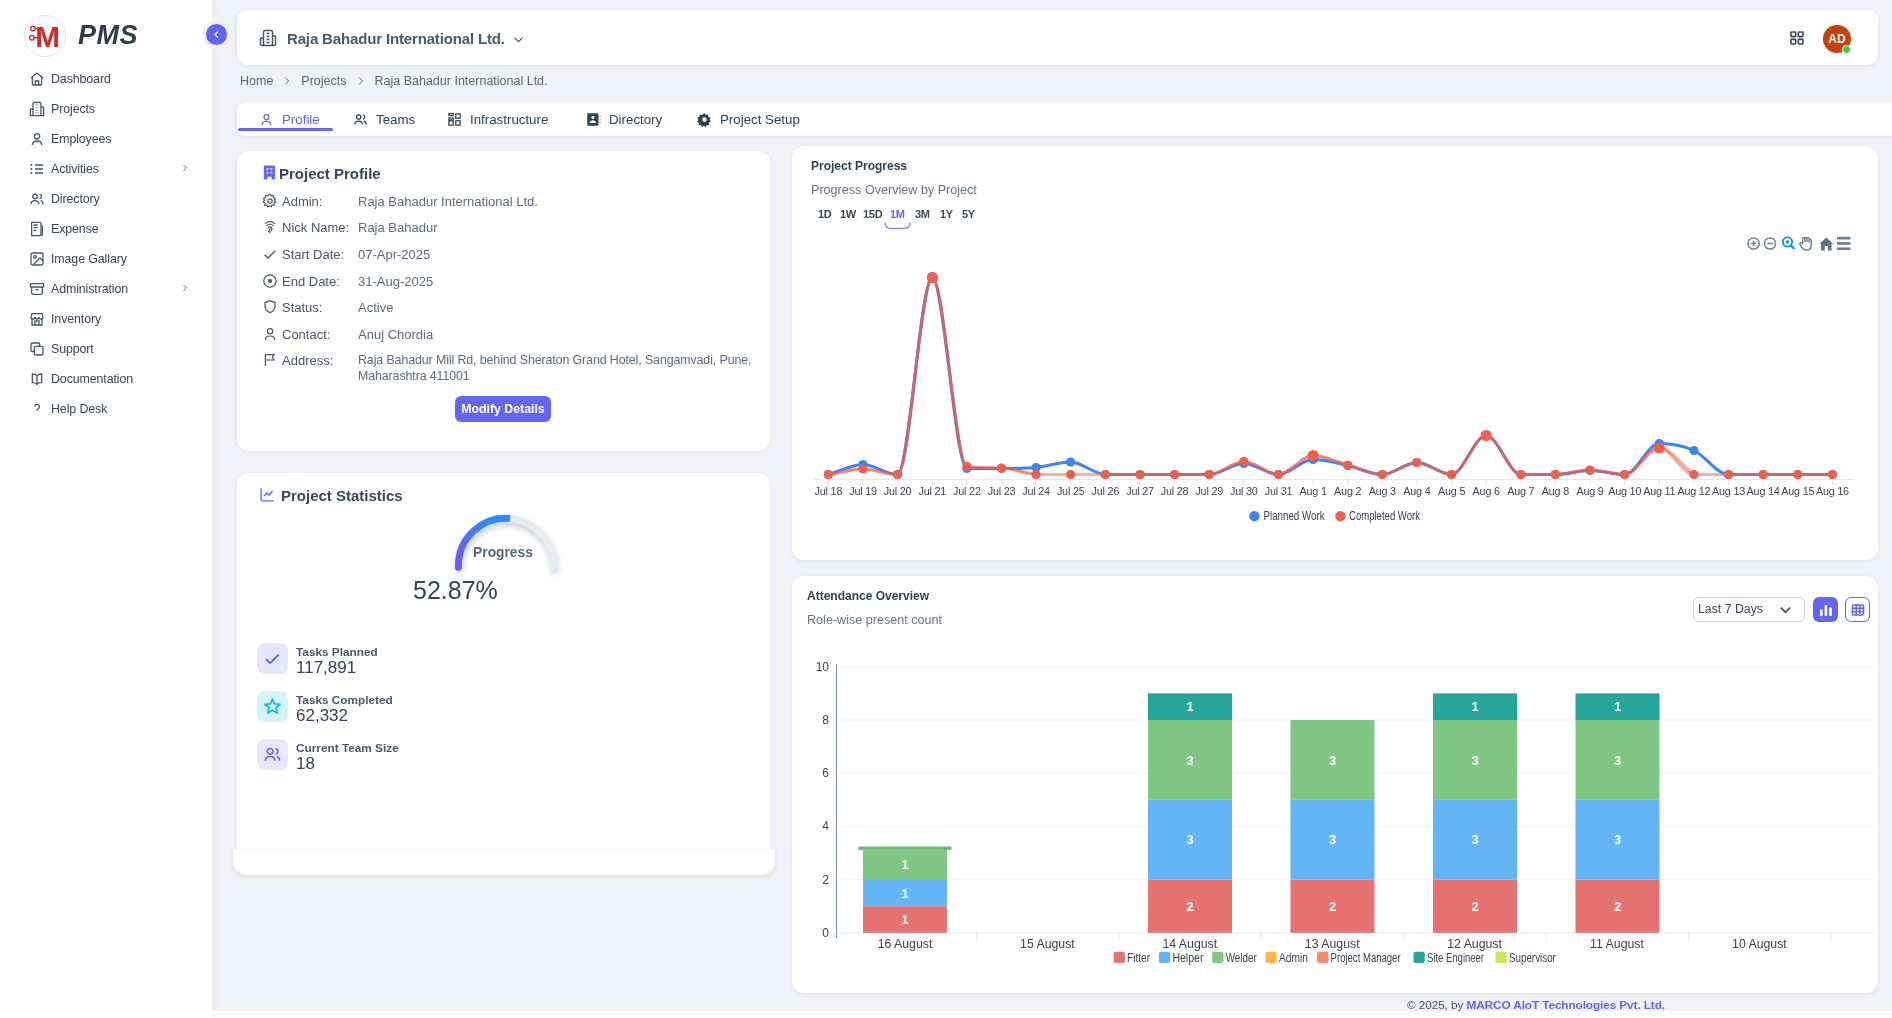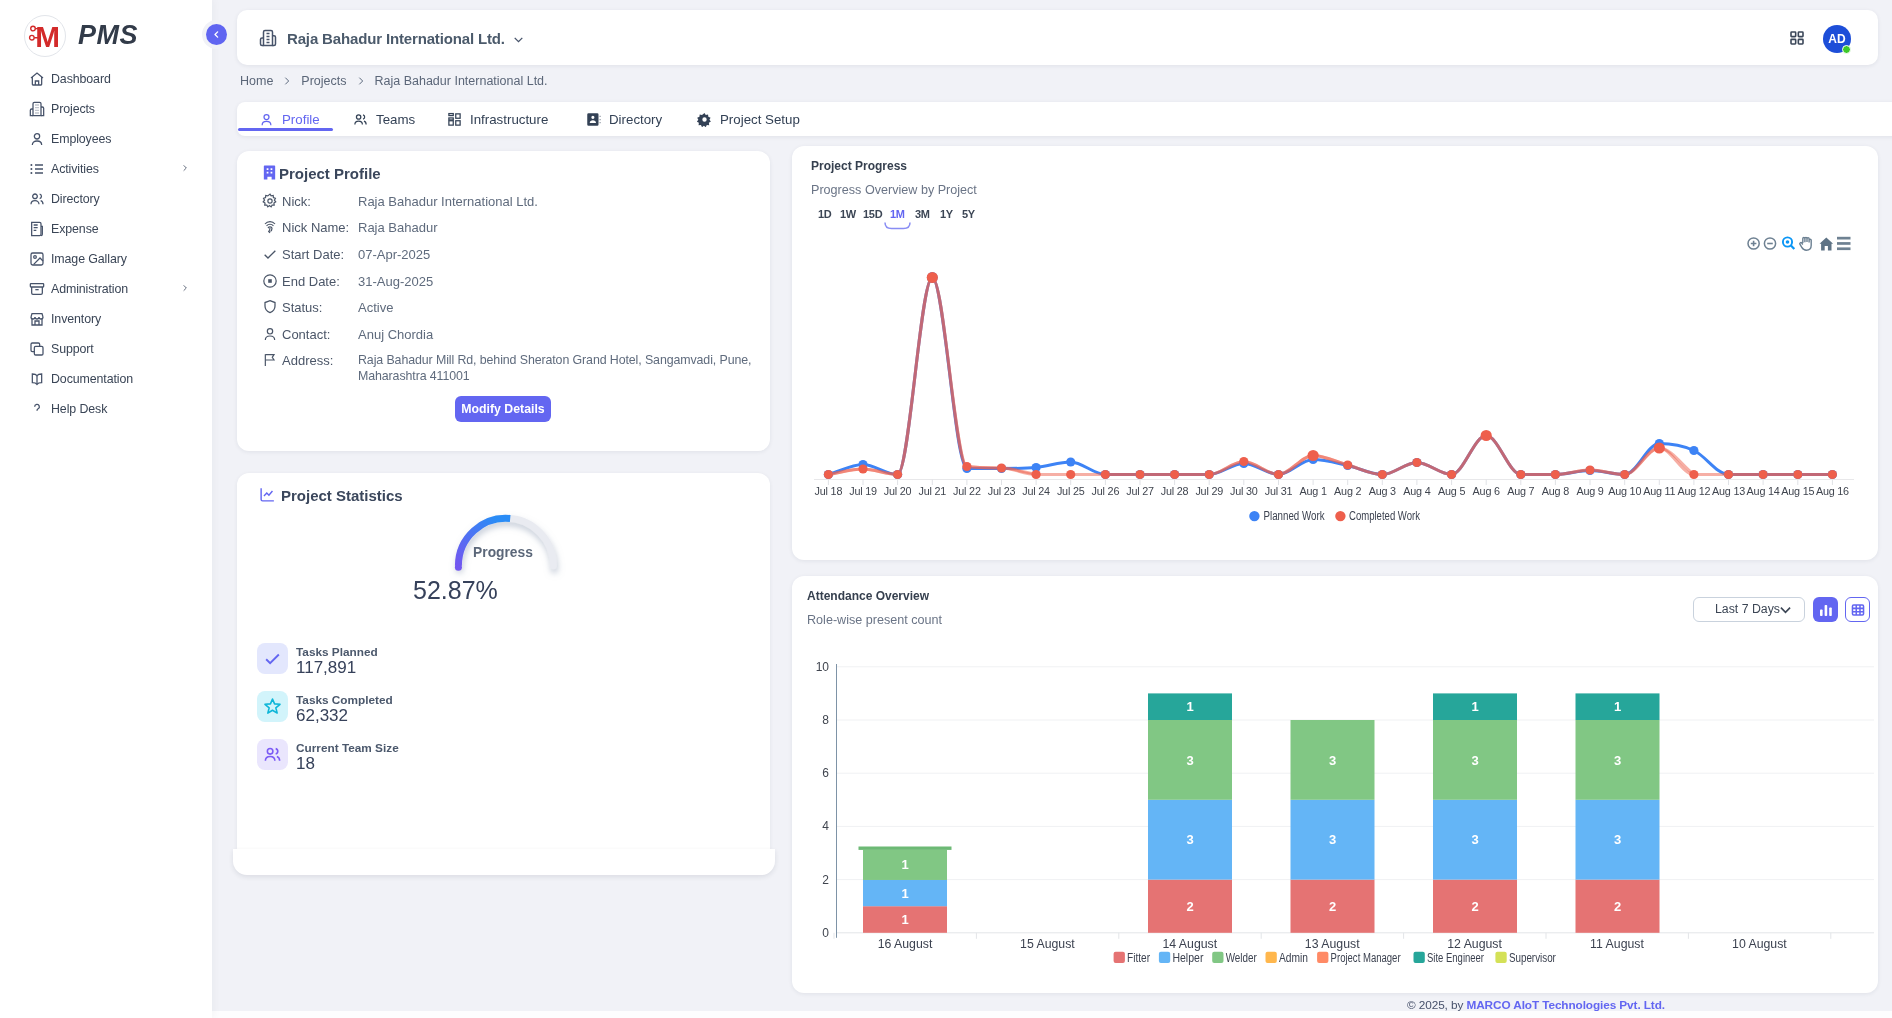--- a/index.html
+++ b/index.html
@@ -42,21 +42,21 @@
 .slab { position:absolute; left:59px; font-size:11.8px; font-weight:bold; color:#4b586c; }
 .sval { position:absolute; left:59px; font-size:17px; font-weight:500; color:#36415a; }
 
 #progcard { left:792px; top:146px; width:1086px; height:414px; }
 .ctitle { position:absolute; left:19px; top:13px; font-size:12px; font-weight:bold; color:#36404f; }
 .csub { position:absolute; left:19px; top:37px; font-size:12.6px; color:#6a7486; }
 .rbtn { position:absolute; top:62px; font-size:11px; font-weight:bold; color:#3c4655; letter-spacing:-0.3px; }
 .rbtn.on { color:#6366f1; }
 
 #attcard { left:792px; top:576px; width:1086px; height:417px; }
-#sel7 { position:absolute; left:901px; top:21px; width:112px; height:25px; border:1px solid #c9d2dd; border-radius:6px; font-size:12.3px; color:#3c4655; line-height:23px; padding-left:21px; background:#fff; }
+#sel7 { position:absolute; left:901px; top:21px; width:112px; height:25px; border:1px solid #c9d2dd; border-radius:6px; font-size:12.3px; color:#3c4655; line-height:23px; padding-left:4px; background:#fff; }
 #btnbar { position:absolute; left:1021px; top:21px; width:25px; height:25px; background:#6366f1; border-radius:6px; }
 #btntbl { position:absolute; left:1053px; top:21px; width:25px; height:25px; background:#fff; border:1px solid #6366f1; border-radius:6px; }
 #footer { position:absolute; left:1407px; top:997.5px; font-size:11.8px; color:#47516b; font-weight:500; letter-spacing:-0.1px; }
 #footer b { color:#6366f1; }
 #botstrip { position:absolute; left:212px; top:1011px; width:1680px; height:7px; background:#fdfdfe; }
 </style>
 </head>
 <body>
 
 <div id="sidebar">
@@ -186,21 +186,21 @@
 <div id="hdrtitle">Raja Bahadur International Ltd.</div>
 <svg style="position:absolute;left:512px;top:33px;z-index:2" width="13" height="13" viewBox="0 0 24 24" fill="none" stroke="#47536a" stroke-width="2.4">
     <path d="M5 9l7 7 7-7"></path>
   </svg>
 <svg style="position:absolute;left:1789px;top:30px;z-index:2" width="16" height="16" viewBox="0 0 24 24" fill="none" stroke="#3b4759" stroke-width="2.4">
     <rect x="3" y="3" width="7" height="7" rx="1"></rect>
     <rect x="14" y="3" width="7" height="7" rx="1"></rect>
     <rect x="3" y="14" width="7" height="7" rx="1"></rect>
     <rect x="14" y="14" width="7" height="7" rx="1"></rect>
   </svg>
-<div style="position:absolute;left:1823px;top:25px;width:28px;height:28px;border-radius:50%;background:#1d4ed8;z-index:2;color:#fff;font-size:12px;font-weight:bold;text-align:center;line-height:28px;">AD</div>
+<div style="position:absolute;left:1823px;top:25px;width:28px;height:28px;border-radius:50%;background:#c2410c;z-index:2;color:#fff;font-size:12px;font-weight:bold;text-align:center;line-height:28px;">AD</div>
 <div style="position:absolute;left:1842px;top:45px;width:9px;height:9px;border-radius:50%;background:#3ec929;border:1.5px solid #fff;z-index:3;"></div>
 
 <div id="crumb">
     <span>Home</span>
     <svg class="sep" viewBox="0 0 24 24" fill="none" stroke="#5d6a7e" stroke-width="2.4">
       <path d="M8 4l8 8-8 8"></path>
     </svg>
     <span>Projects</span>
     <svg class="sep" viewBox="0 0 24 24" fill="none" stroke="#5d6a7e" stroke-width="2.4">
       <path d="M8 4l8 8-8 8"></path>
@@ -253,21 +253,21 @@
 <div class="card" id="profcard">
   <svg style="position:absolute;left:24px;top:13px" width="17" height="17" viewBox="0 0 24 24" fill="#6366f1">
       <path d="M5 2h14a1 1 0 0 1 1 1v19h-5v-4h-6v4H4V3a1 1 0 0 1 1-1Zm3 4v2.5h2.5V6H8Zm5.5 0v2.5H16V6h-2.5ZM8 11v2.5h2.5V11H8Zm5.5 0v2.5H16V11h-2.5Z"></path>
     </svg>
   <div class="ptitle" style="left:42px;top:14px;">Project Profile</div>
   <div class="prow" style="top:42px;">
       <svg width="16" height="16" viewBox="0 0 24 24" fill="none" stroke="#4b5668" stroke-width="1.8">
         <path d="M12 1.7l1.7 2.7 3.1-.7.3 3.2 3 1.1-1.5 2.8 2 2.5-2.7 1.7.4 3.2-3.2-.2-1.4 2.9-2.5-2-2.5 2-1.4-2.9-3.2.2.4-3.2-2.7-1.7 2-2.5-1.5-2.8 3-1.1.3-3.2 3.1.7Z"></path>
         <circle cx="12" cy="12" r="3.2"></circle>
       </svg>
-      <span class="lab">Nick:</span>
+      <span class="lab">Admin:</span>
       <span class="val">Raja Bahadur International Ltd.</span>
     </div>
   <div class="prow" style="top:68px;">
       <svg width="16" height="16" viewBox="0 0 24 24" fill="none" stroke="#4b5668" stroke-width="1.8">
         <path d="M4.5 7.5a9.5 9.5 0 0 1 15 0"></path>
         <path d="M6.8 10.5a6.5 6.5 0 0 1 10.4 0"></path>
         <path d="M9 13.6a3.5 3.5 0 0 1 6 0c0 2-1 3-1 4.9"></path>
         <path d="M12 13.5c0 3-1 4.5-2.5 6"></path>
         <path d="M12 17.2c0 1.6-.3 2.6-1 3.8"></path>
       </svg>

